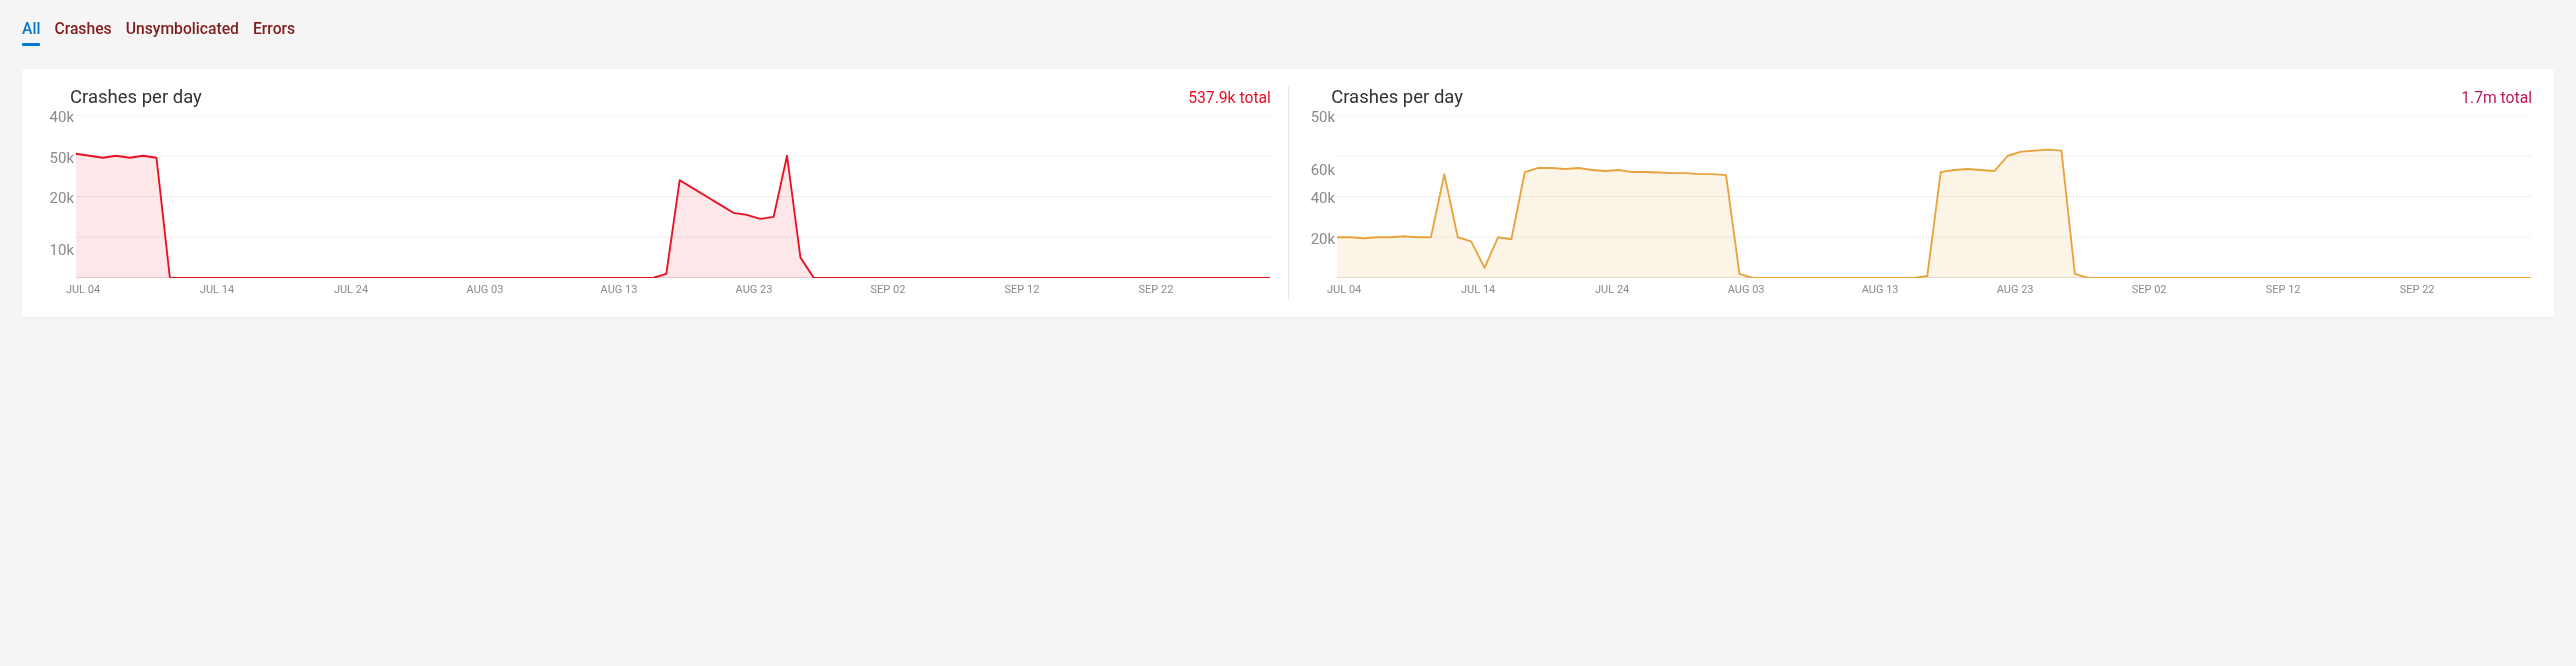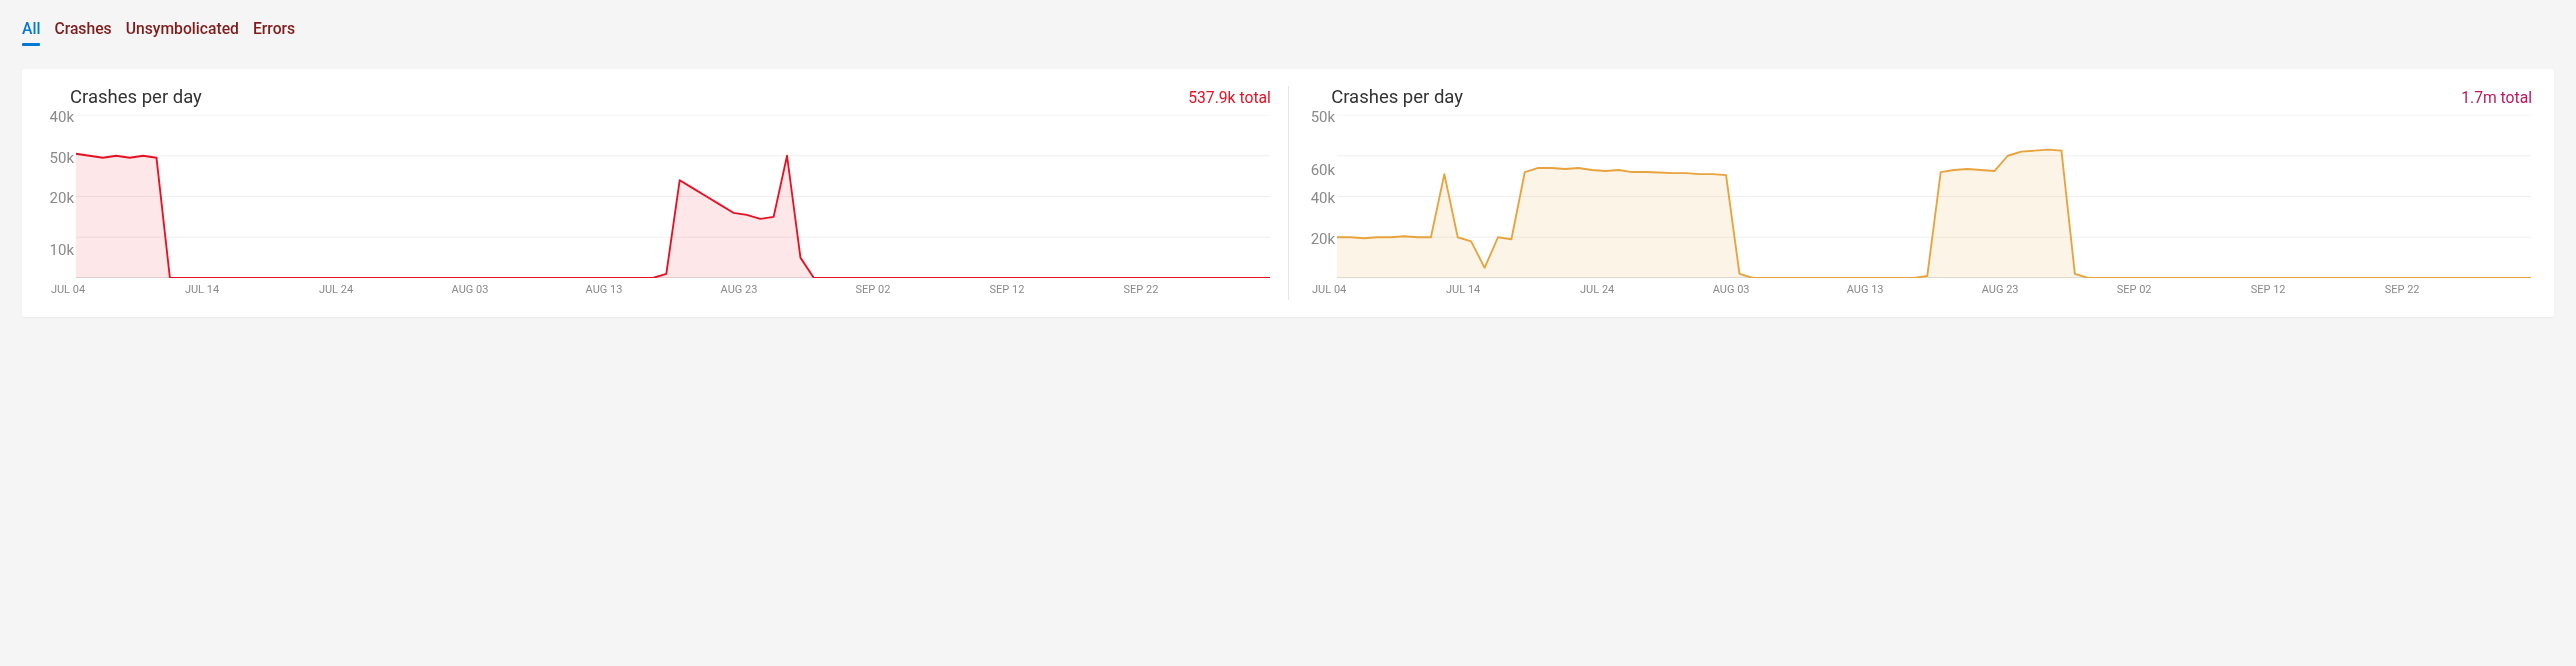--- a/index.html
+++ b/index.html
@@ -89,21 +89,21 @@
   .y-tick {
     position: absolute;
     right: 0;
     font-size: 15px;
     color: #8a8a8a;
     transform: translateY(-50%);
     white-space: nowrap;
   }
   .x-ticks {
     position: absolute;
-    left: 24px;
+    left: 39px;
     right: 0;
     bottom: 0;
     height: 16.7px;
   }
   .x-tick {
     position: absolute;
     font-size: 11px;
     color: #8a8a8a;
     transform: translateX(-50%);
     white-space: nowrap;

